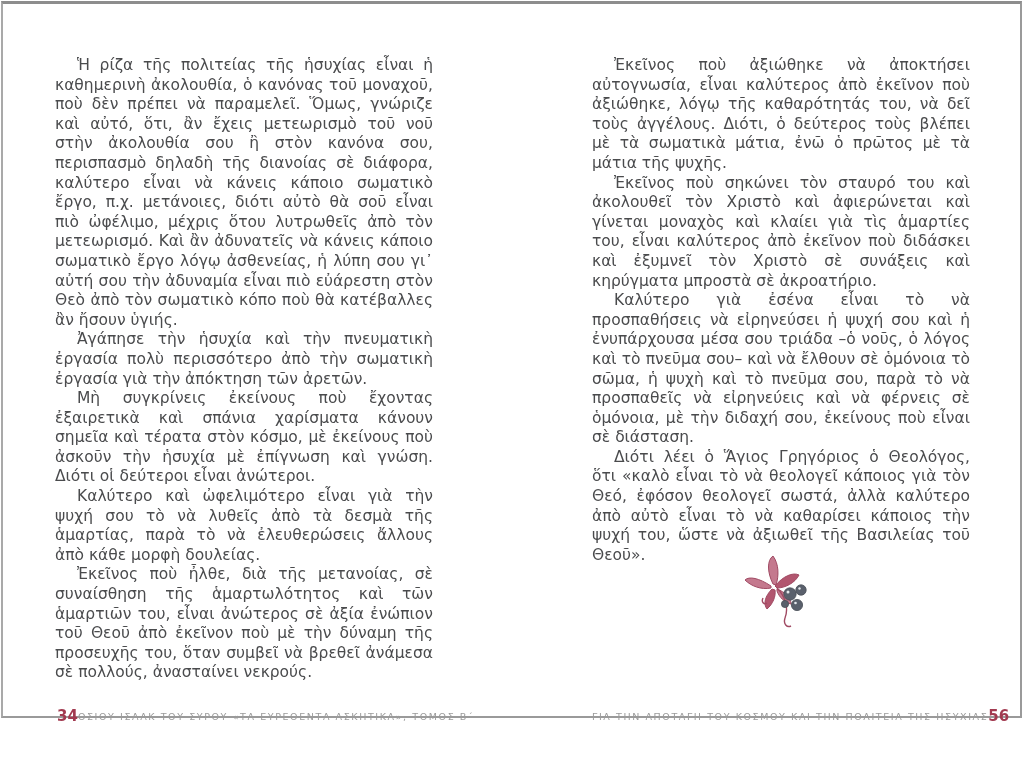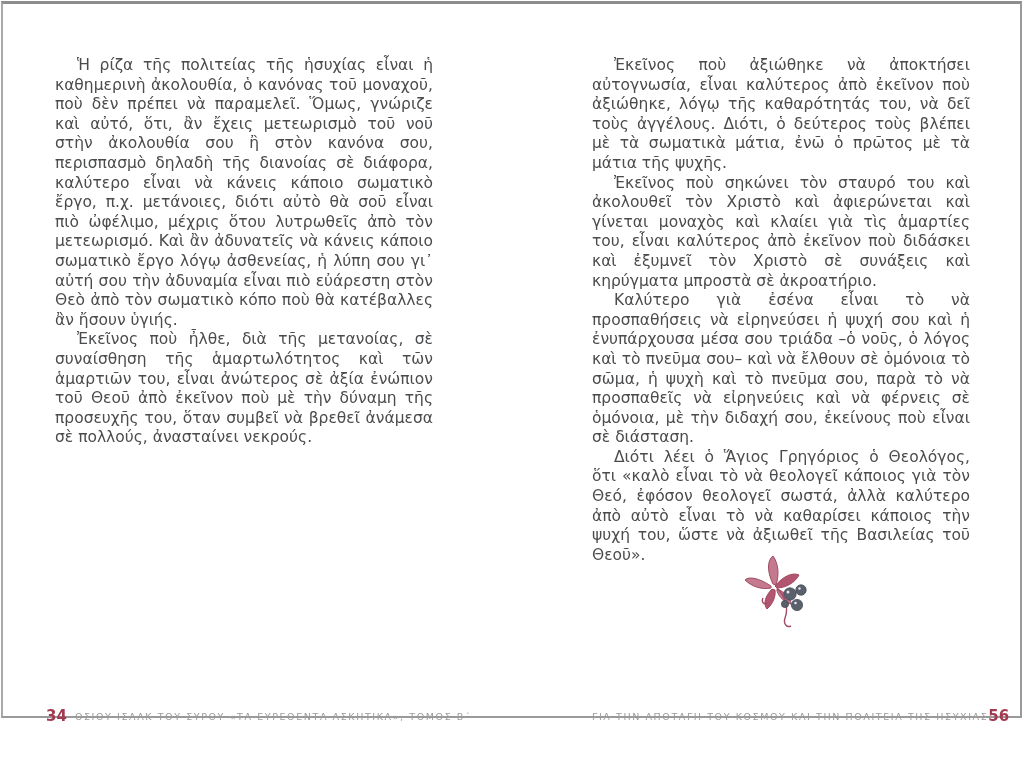--- a/index.html
+++ b/index.html
@@ -53,21 +53,21 @@
     height: 82px;
   }
   .footer {
     position: absolute;
     top: 704px;
     width: 378px;
     height: 24px;
     display: flex;
     align-items: center;
   }
-  .footer.left  { left: 46px; gap: 8px; }
+  .footer.left  { left: 57px; }
   .footer.right { left: 592px; }
   .page-number {
     color: #a23a50;
     font-size: 15px;
     font-weight: bold;
     width: 42px;
   }
   .footer.left  .page-number { text-align: left; }
   .footer.right .page-number { text-align: right; }
   .running-head {
@@ -81,20 +81,23 @@
   }
 </style>
 </head>
 <body>
 
 <div class="spread">
   <div class="frame"></div>
 
   <div class="page-text left">
     <p>Ἡ ρίζα τῆς πολιτείας τῆς ἡσυχίας εἶναι ἡ καθημερινὴ ἀκολουθία, ὁ κανόνας τοῦ μοναχοῦ, ποὺ δὲν πρέπει νὰ παραμελεῖ. Ὅμως, γνώριζε καὶ αὐτό, ὅτι, ἂν ἔχεις μετεωρισμὸ τοῦ νοῦ στὴν ἀκολουθία σου ἢ στὸν κανόνα σου, περισπασμὸ δηλαδὴ τῆς διανοίας σὲ διάφορα, καλύτερο εἶναι νὰ κάνεις κάποιο σωματικὸ ἔργο, π.χ. μετάνοιες, διότι αὐτὸ θὰ σοῦ εἶναι πιὸ ὠφέλιμο, μέχρις ὅτου λυτρωθεῖς ἀπὸ τὸν μετεωρισμό. Καὶ ἂν ἀδυνατεῖς νὰ κάνεις κάποιο σωματικὸ ἔργο λόγῳ ἀσθενείας, ἡ λύπη σου γι᾽ αὐτή σου τὴν ἀδυναμία εἶναι πιὸ εὐάρεστη στὸν Θεὸ ἀπὸ τὸν σωματικὸ κόπο ποὺ θὰ κατέβαλλες ἂν ἤσουν ὑγιής.</p>
+    <p>Ἀγάπησε τὴν ἡσυχία καὶ τὴν πνευματικὴ ἐργασία πολὺ περισσότερο ἀπὸ τὴν σωματικὴ ἐργασία γιὰ τὴν ἀπόκτηση τῶν ἀρετῶν.</p>
+    <p>Μὴ συγκρίνεις ἐκείνους ποὺ ἔχοντας ἐξαιρετικὰ καὶ σπάνια χαρίσματα κάνουν σημεῖα καὶ τέρατα στὸν κόσμο, μὲ ἐκείνους ποὺ ἀσκοῦν τὴν ἡσυχία μὲ ἐπίγνωση καὶ γνώση. Διότι οἱ δεύτεροι εἶναι ἀνώτεροι.</p>
+    <p>Καλύτερο καὶ ὠφελιμότερο εἶναι γιὰ τὴν ψυχή σου τὸ νὰ λυθεῖς ἀπὸ τὰ δεσμὰ τῆς ἁμαρτίας, παρὰ τὸ νὰ ἐλευθερώσεις ἄλλους ἀπὸ κάθε μορφὴ δουλείας.</p>
     <p>Ἐκεῖνος ποὺ ἦλθε, διὰ τῆς μετανοίας, σὲ συναίσθηση τῆς ἁμαρτωλότητος καὶ τῶν ἁμαρτιῶν του, εἶναι ἀνώτερος σὲ ἀξία ἐνώπιον τοῦ Θεοῦ ἀπὸ ἐκεῖνον ποὺ μὲ τὴν δύναμη τῆς προσευχῆς του, ὅταν συμβεῖ νὰ βρεθεῖ ἀνάμεσα σὲ πολλούς, ἀνασταίνει νεκρούς.</p>
   </div>
 
   <div class="page-text right">
     <p>Ἐκεῖνος ποὺ ἀξιώθηκε νὰ ἀποκτήσει αὐτογνωσία, εἶναι καλύτερος ἀπὸ ἐκεῖνον ποὺ ἀξιώθηκε, λόγῳ τῆς καθαρότητάς του, νὰ δεῖ τοὺς ἀγγέλους. Διότι, ὁ δεύτερος τοὺς βλέπει μὲ τὰ σωματικὰ μάτια, ἐνῶ ὁ πρῶτος μὲ τὰ μάτια τῆς ψυχῆς.</p>
     <p>Ἐκεῖνος ποὺ σηκώνει τὸν σταυρό του καὶ ἀκολουθεῖ τὸν Χριστὸ καὶ ἀφιερώνεται καὶ γίνεται μοναχὸς καὶ κλαίει γιὰ τὶς ἁμαρτίες του, εἶναι καλύτερος ἀπὸ ἐκεῖνον ποὺ διδάσκει καὶ ἐξυμνεῖ τὸν Χριστὸ σὲ συνάξεις καὶ κηρύγματα μπροστὰ σὲ ἀκροατήριο.</p>
     <p>Καλύτερο γιὰ ἐσένα εἶναι τὸ νὰ προσπαθήσεις νὰ εἰρηνεύσει ἡ ψυχή σου καὶ ἡ ἐνυπάρχουσα μέσα σου τριάδα –ὁ νοῦς, ὁ λόγος καὶ τὸ πνεῦμα σου– καὶ νὰ ἔλθουν σὲ ὁμόνοια τὸ σῶμα, ἡ ψυχὴ καὶ τὸ πνεῦμα σου, παρὰ τὸ νὰ προσπαθεῖς νὰ εἰρηνεύεις καὶ νὰ φέρνεις σὲ ὁμόνοια, μὲ τὴν διδαχή σου, ἐκείνους ποὺ εἶναι σὲ διάσταση.</p>
     <p>Διότι λέει ὁ Ἅγιος Γρηγόριος ὁ Θεολόγος, ὅτι «καλὸ εἶναι τὸ νὰ θεολογεῖ κάποιος γιὰ τὸν Θεό, ἐφόσον θεολογεῖ σωστά, ἀλλὰ καλύτερο ἀπὸ αὐτὸ εἶναι τὸ νὰ καθαρίσει κάποιος τὴν ψυχή του, ὥστε νὰ ἀξιωθεῖ τῆς Βασιλείας τοῦ Θεοῦ».</p>
   </div>
 

